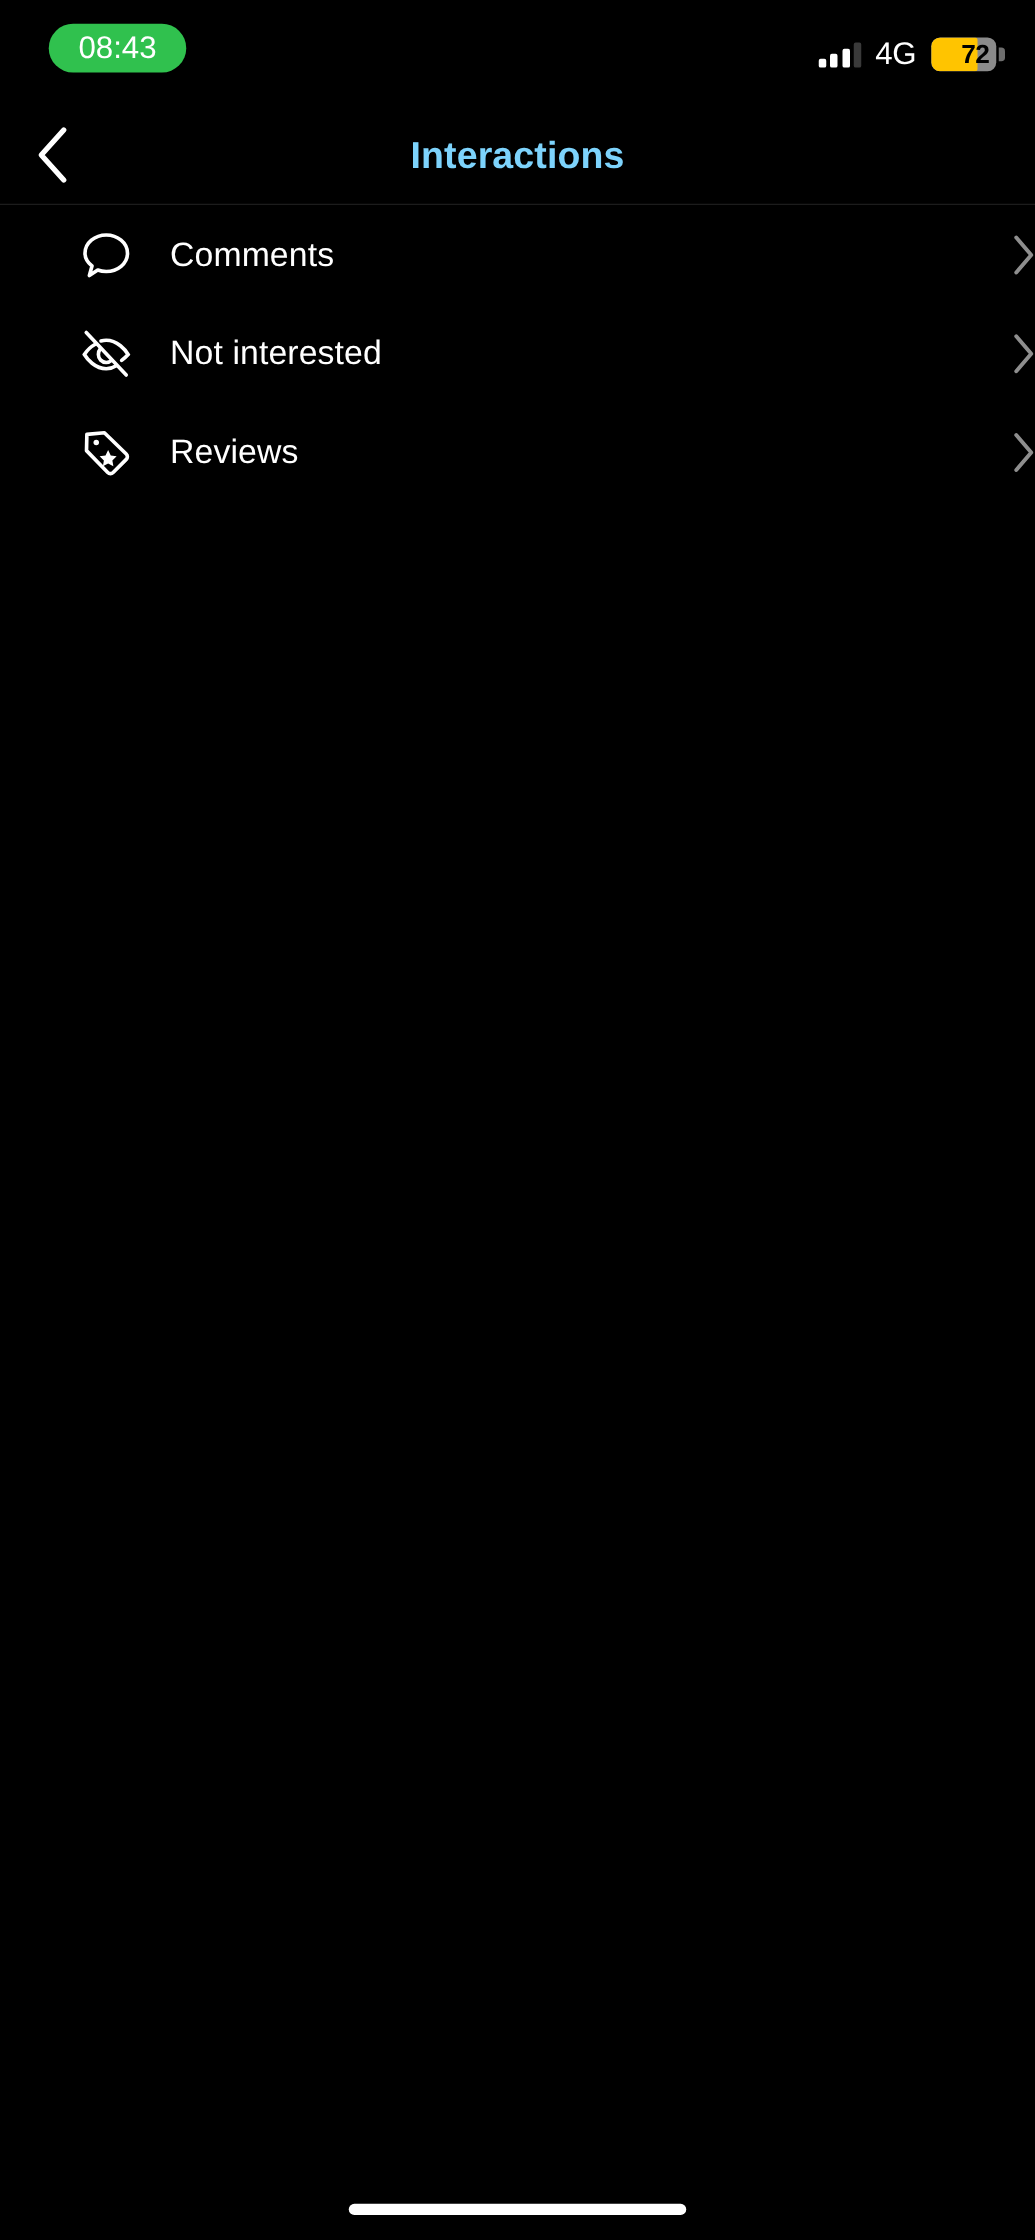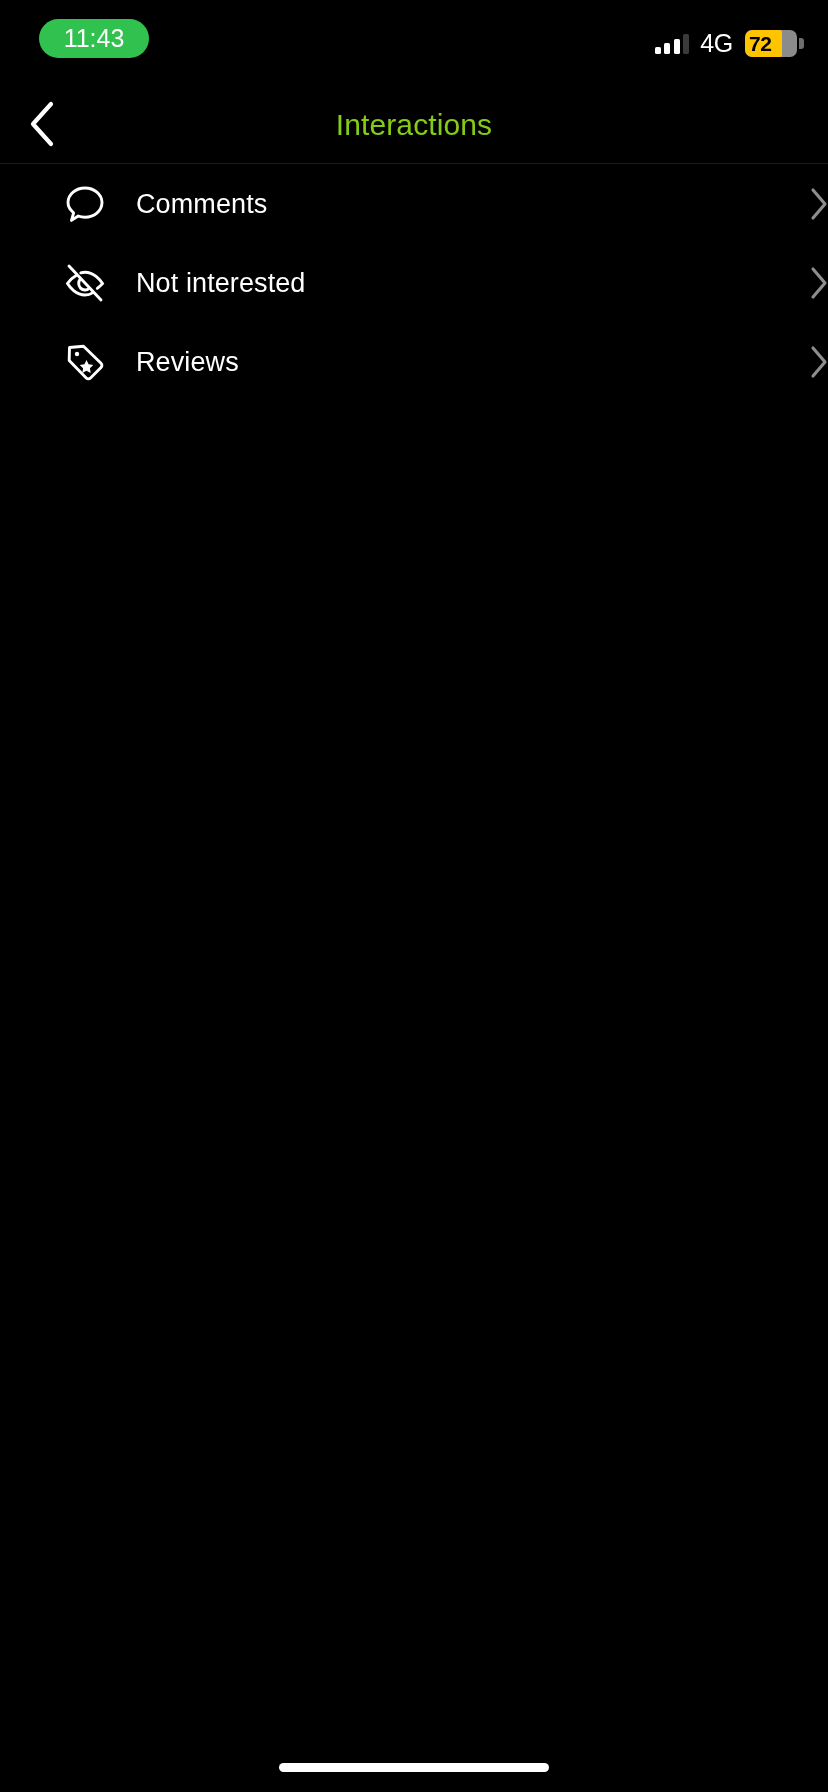--- a/index.html
+++ b/index.html
@@ -62,21 +62,21 @@
   .battery .fill {
     position:absolute; left:0; top:0; bottom:0;
     width: 72%;
     background: #FFC400;
     border-radius: 7px 2px 2px 7px;
   }
   .battery .pct {
     position: relative;
     width: 100%;
     text-align: left;
-    padding-left: 4px;
+    padding-left: 24px;
     color:#000000; font-size: 21px; font-weight: 700;
     line-height:1; letter-spacing:-0.5px;
   }
   .battery-tip {
     width: 5px; height: 11px;
     background: #6e6e6e;
     border-radius: 0 3px 3px 0;
     margin-left: 2px;
   }
 
@@ -87,21 +87,21 @@
   }
   .back-btn {
     position: absolute; left: 14px; top: 12px;
     width: 56px; height: 56px;
     display: flex; align-items: center; justify-content: center;
   }
   .nav-title {
     position: absolute; left: 0; top: 0;
     width: 828px; height: 77px;
     display: flex; align-items: center; justify-content: center;
-    color: #84cc16; font-size: 30px; font-weight: 400;
+    color: #7dd3fc; font-size: 30px; font-weight: 700;
     letter-spacing: 0.1px;
   }
   .nav-divider {
     position: absolute; top: 163px; left: 0;
     width: 828px; height: 1px;
     background: #1c1c1c;
   }
 
   
   .list {
@@ -146,21 +146,21 @@
   }
 </style>
 </head>
 <body>
 
 <div id="phone">
 
   <div class="statusbar">
 
     <div class="time-pill">
-      <span class="time-text">11:43</span>
+      <span class="time-text">08:43</span>
     </div>
 
     <div class="status-right">
 
       <div class="signal">
         <i class="b1"></i>
           <i class="b2"></i>
           <i class="b3"></i>
           <i class="b4"></i>
       </div>

